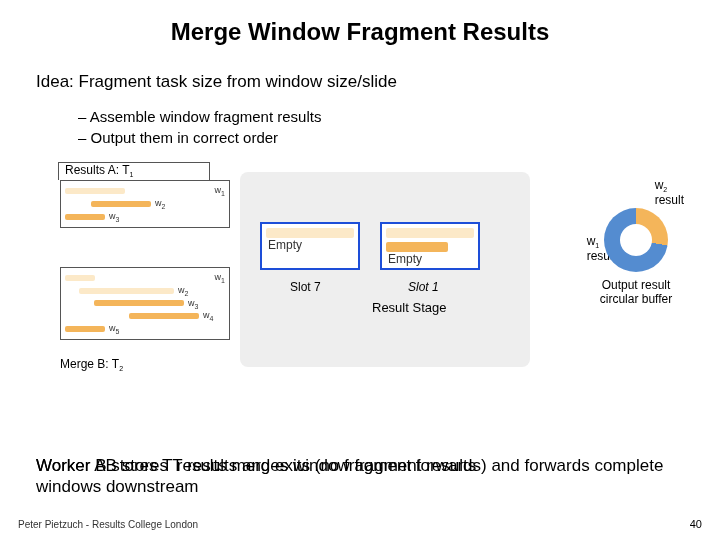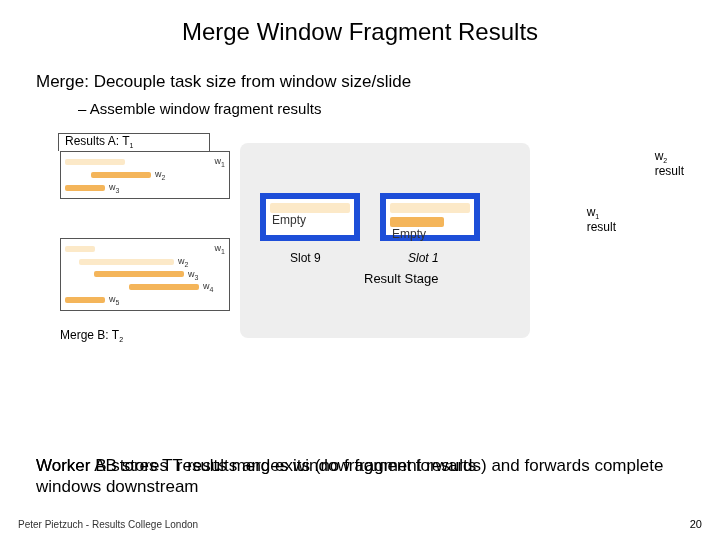--- a/index.html
+++ b/index.html
@@ -1,23 +1,23 @@
 <!DOCTYPE html>
 <html><head>
 <meta charset="utf-8">
 <style>
   * { box-sizing: border-box; margin: 0; padding: 0; }
   body {
     width: 720px; height: 540px;
     font-family: Arial, Helvetica, sans-serif;
     background: #fff; color: #000; position: relative;
   }
-  .title { text-align: center; font-size: 24px; font-weight: normal; padding: 18px 0 8px; }
+  .title { text-align: center; font-size: 24px; font-weight: bold; padding: 18px 0 8px; }
   .idea { font-size: 17px; padding: 18px 0 6px 36px; }
-  .bullets { padding-left: 78px; font-size: 15px; }
+  .bullets { padding-left: 78px; font-size: 15px; margin-top: 8px; }
   .bullets div { padding: 2px 0; }
   .diagram { position: relative; margin: 14px 36px 0 60px; height: 215px; }
   .bg-stage {
     position: absolute; left: 180px; top: 10px; width: 290px; height: 195px;
     background: #eee; border-radius: 8px;
   }
   
   .worker-a { position: absolute; left: 0; top: 0; width: 170px; }
   .worker-label { font-size: 12px; padding: 0 0 2px 6px; position: relative; background:#fff; margin-left:-2px; margin-right:20px; border-top:1px solid #555; border-left:1px solid #555; border-right:1px solid #555; padding-left:6px;}
   .frag-box {
@@ -31,31 +31,31 @@
   .bar.orange { background: #f4b55a; }
   .wlabel { font-size: 9px; color:#333; }
   .sub { font-size: 7px; vertical-align: sub; }
 
   
   .worker-b { position: absolute; left: 0; top: 105px; width: 170px; }
 
   
   .slot {
     position: absolute; width: 100px; height: 48px;
-    border: 6px solid #1d4ed8; background: #fff;
+    border: 2px solid #1d4ed8; background: #fff;
   }
   .slot-filler { position:absolute; left:4px; right:4px; top:4px; height:10px; background:#fce9c8; border-radius:2px;}
   .slot-filler2 { position:absolute; left:4px; right:30px; top:18px; height:10px; background:#f4b55a; border-radius:2px;}
   .slot-label { position:absolute; left:6px; top:14px; font-size:12px; color:#333;}
   .slot2 { left: 200px; top: 60px; }
   .slot1 { left: 320px; top: 60px; }
   .slot-caption { position:absolute; font-size:12px; }
   .cap-slot2 { left: 230px; top: 118px; }
   .cap-slot1 { left: 348px; top: 118px; font-style: italic; }
-  .cap-stage { left: 304px; top: 138px; font-size:13px;}
+  .cap-stage { left: 312px; top: 138px; font-size:13px;}
 
   
   .w2r { position:absolute; right:0; top:16px; font-size:12px; text-align:left;}
   .w1r { position:absolute; right:68px; top:72px; font-size:12px;}
   .donut-wrap { position:absolute; right:8px; top:46px; width:80px; }
   .donut { width:64px; height:64px; border-radius:50%;
     background: conic-gradient(#f4b55a 0deg 100deg, #548cd0 100deg 360deg);
     position:relative; margin:0 auto;
   }
   .donut::after{content:""; position:absolute; left:16px; top:16px; width:32px; height:32px; background:#fff; border-radius:50%;}
@@ -69,23 +69,24 @@
   }
   .overlap { position:relative; }
   .footer { position:absolute; left:18px; bottom:10px; font-size:10px; color:#333;}
   .pagenum { position:absolute; right:18px; bottom:10px; font-size:11px;}
 </style>
 </head>
 <body>
 
 <div class="title">Merge Window Fragment Results</div>
 
-<div class="idea">Merge: Decouple task size from window size/slide</div>
+<div class="idea">Idea: Fragment task size from window size/slide</div>
 <div class="bullets">
   <div>– Assemble window fragment results</div>
+  <div>– Output them in correct order</div>
 </div>
 
 <div class="diagram">
   <div class="bg-stage"></div>
 
   <div class="worker-a">
     <div class="worker-label">
       <span>Results A: T</span><span class="sub">1</span>
     </div>
     <div class="frag-box">
@@ -140,35 +141,39 @@
 
   <div class="slot slot2">
     <div class="slot-filler"></div>
     <div class="slot-label">Empty</div>
   </div>
   <div class="slot slot1">
     <div class="slot-filler"></div>
     <div class="slot-filler2"></div>
     <div class="slot-label" style="top:28px">Empty</div>
   </div>
-  <div class="slot-caption cap-slot2">Slot 9</div>
+  <div class="slot-caption cap-slot2">Slot 7</div>
   <div class="slot-caption cap-slot1">Slot 1</div>
   <div class="slot-caption cap-stage">Result Stage</div>
 
   <div class="w2r">
     <span>w</span><span class="sub">2</span><br>
     <span>result</span>
   </div>
   <div class="w1r">
     <span>w</span><span class="sub">1</span><br>
     <span>result</span>
   </div>
+  <div class="donut-wrap">
+    <div class="donut"></div>
+    <div class="donut-cap">Output result circular buffer</div>
+  </div>
 </div>
 
 <div class="bottom-text">
   <div class="overlap">
     <div style="position:absolute;">Worker B stores T  results merges window fragment results</div>
     <div>Worker AB stores T  results and exits (no fragment forwards) and forwards complete windows downstream</div>
   </div>
 </div>
 
 <div class="footer">Peter Pietzuch - Results College London</div>
-<div class="pagenum">20</div>
+<div class="pagenum">40</div>
 
 </body></html>

